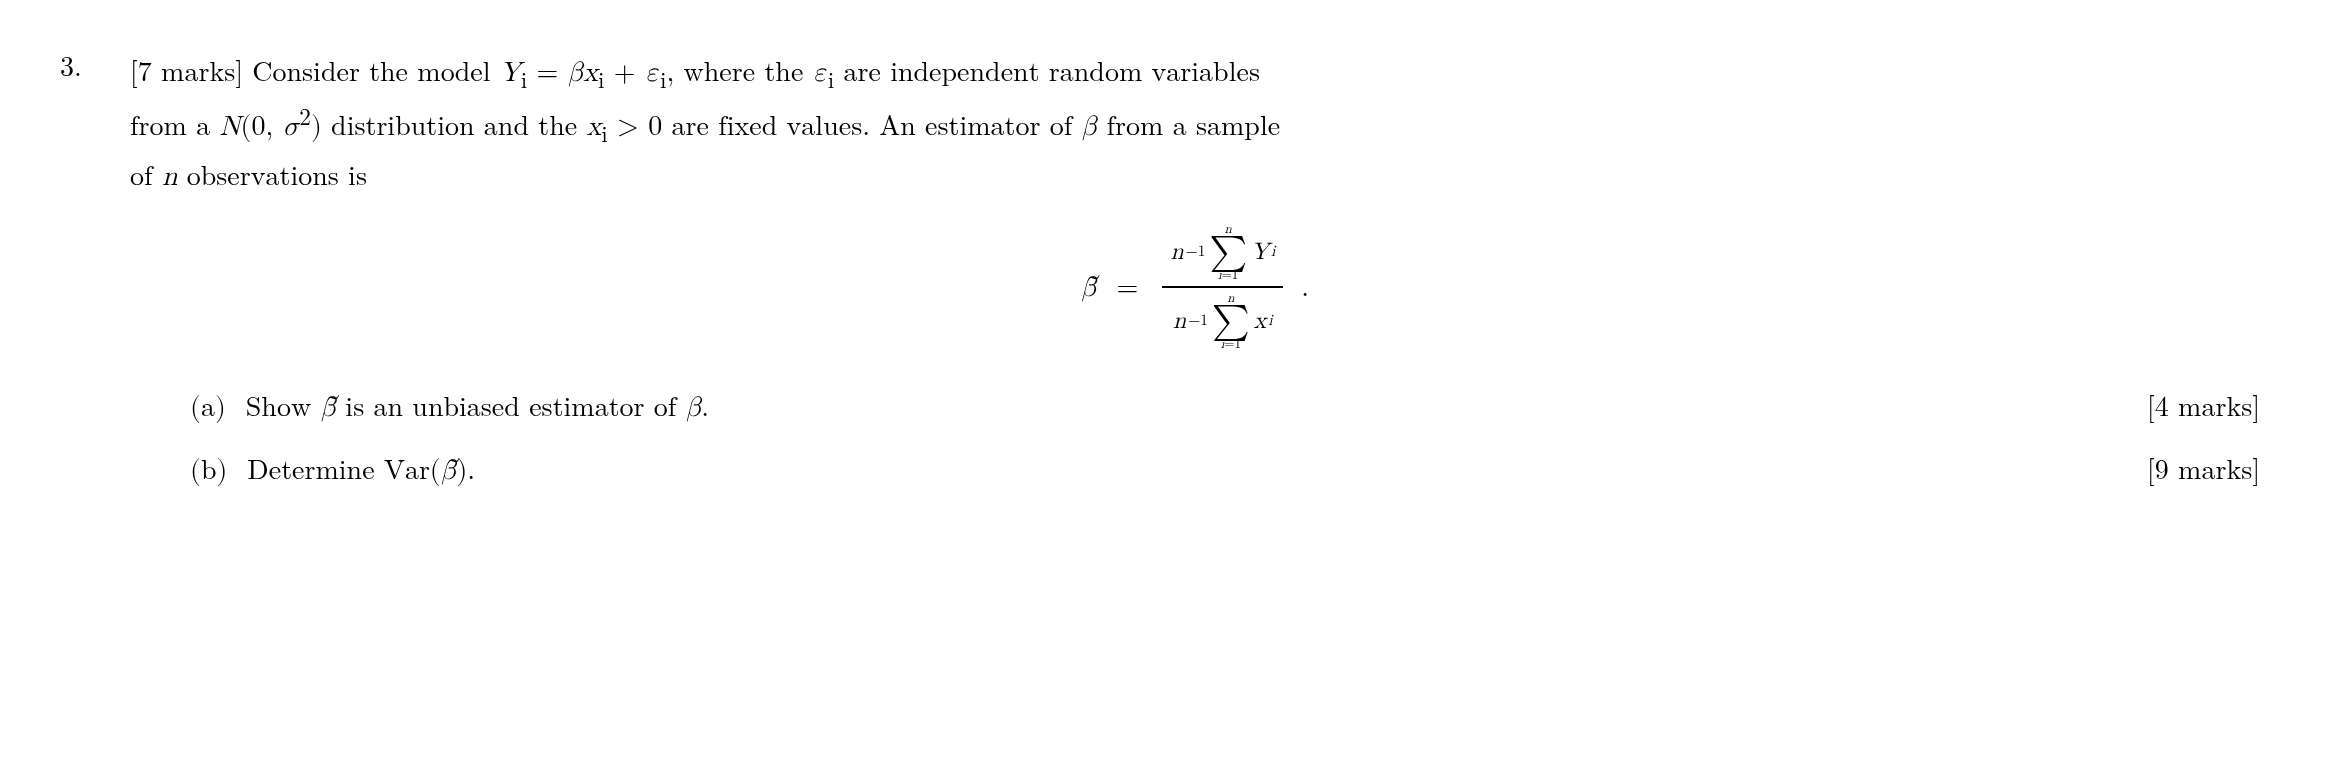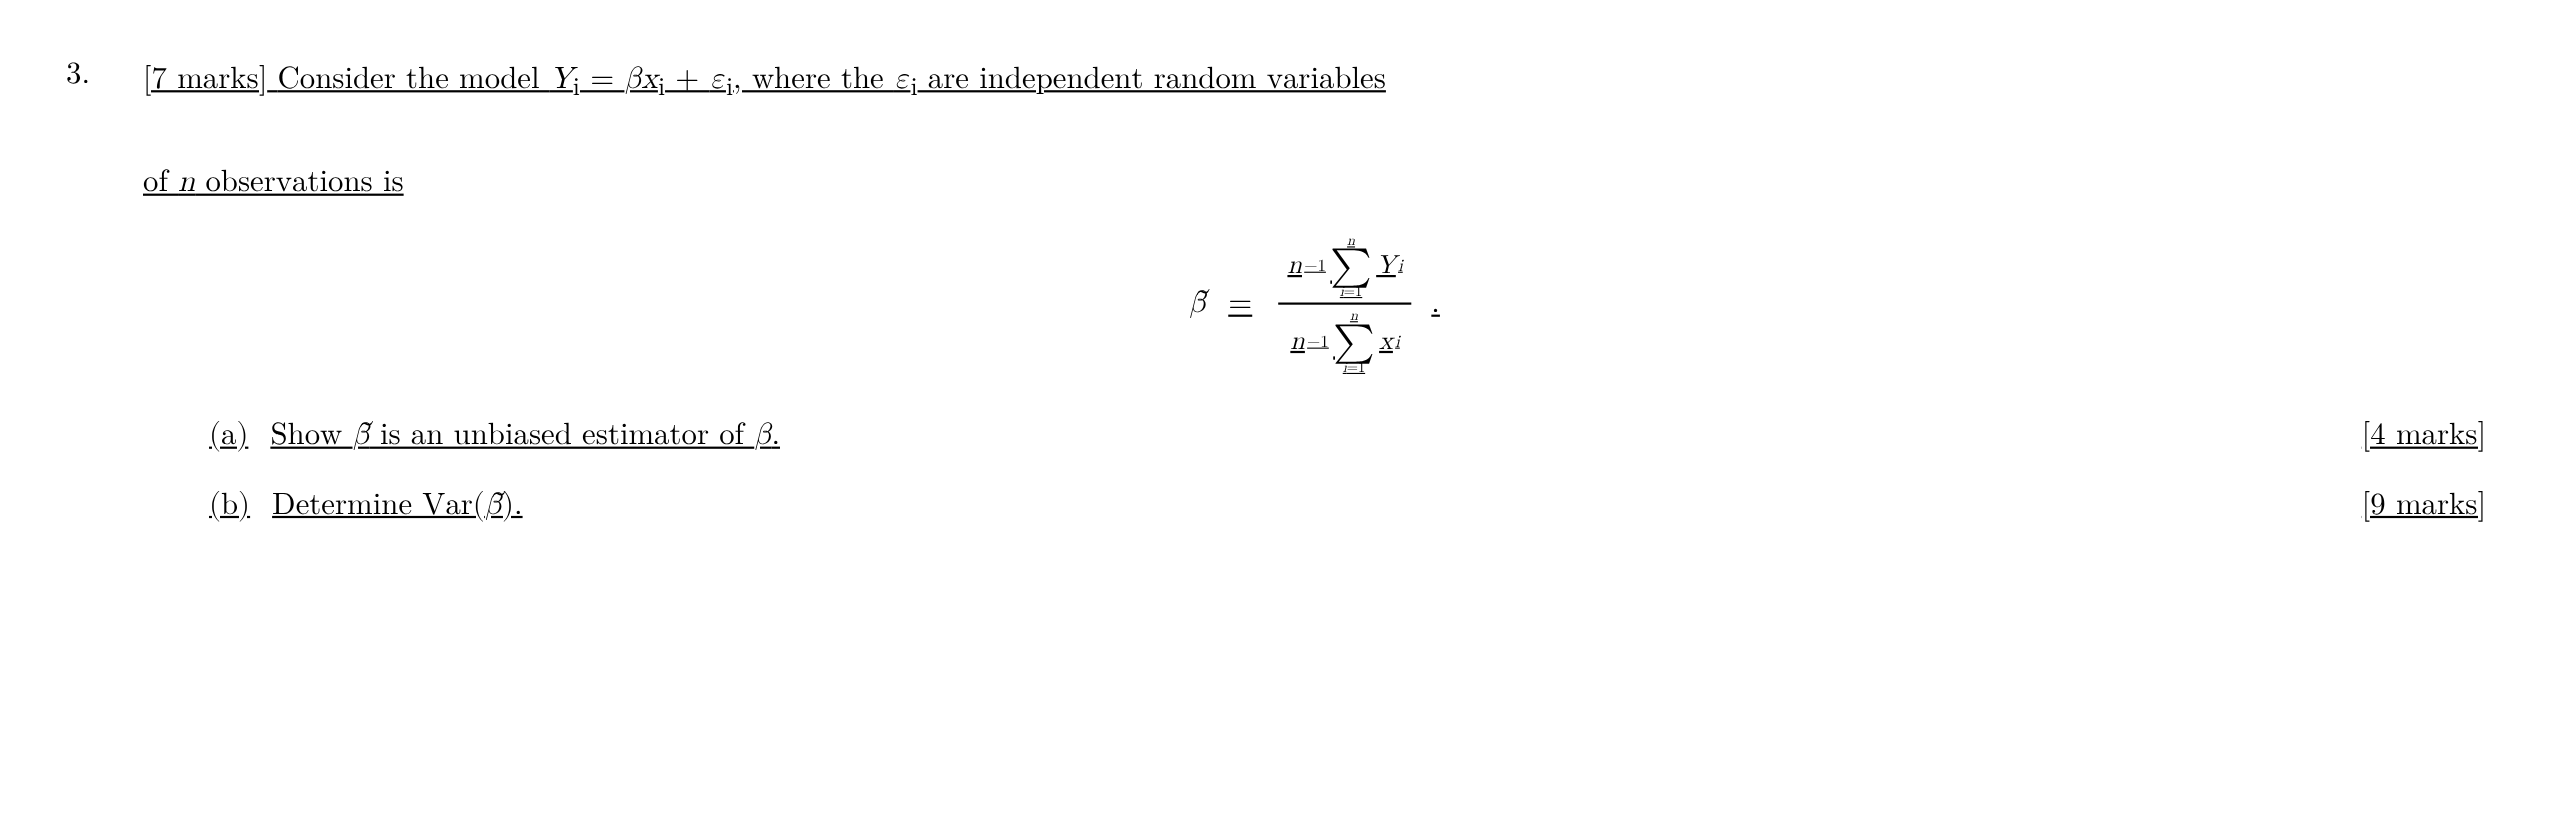--- a/index.html
+++ b/index.html
@@ -33,21 +33,20 @@
       margin-bottom: 30px;
     }
 
     .problem-number {
       min-width: 70px;
       flex-shrink: 0;
     }
 
     .problem-text {
       flex: 1;
-      text-decoration: underline;
     }
 
     .problem-intro {
       line-height: 1.6;
       margin-bottom: 10px;
       font-size: 28px;
     }
 
     .formula-block {
       display: flex;
@@ -128,20 +127,21 @@
 <div class="problem-container">
   <div class="problem-statement">
     <div class="problem-number">
       <span>3.</span>
     </div>
     <div class="problem-text">
       <div class="problem-intro">
         <span>[7 marks]</span>
         <span> Consider the model <em>Y</em><sub>i</sub> = <em>βx</em><sub>i</sub> + <em>ε</em><sub>i</sub>, where the <em>ε</em><sub>i</sub> are independent random variables</span>
         <br>
+        <span>from a <em>N</em>(0, <em>σ</em><sup>2</sup>) distribution and the <em>x</em><sub>i</sub> &gt; 0 are fixed values.  An estimator of <em>β</em> from a sample</span>
         <br>
         <span>of <em>n</em> observations is</span>
       </div>
 
       <div class="formula-block">
         <div class="formula-wrapper">
 
           <span style="font-style:italic; position:relative; display:inline-block;">
             <span style="position:relative; display:inline-block;">
               <em>β̃</em>

